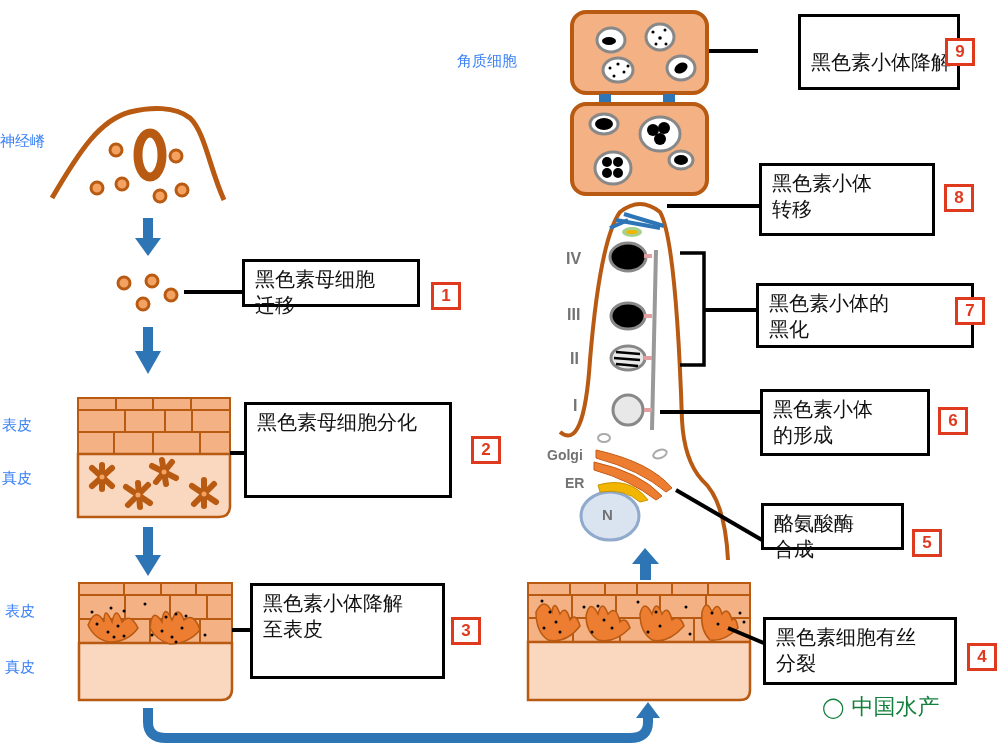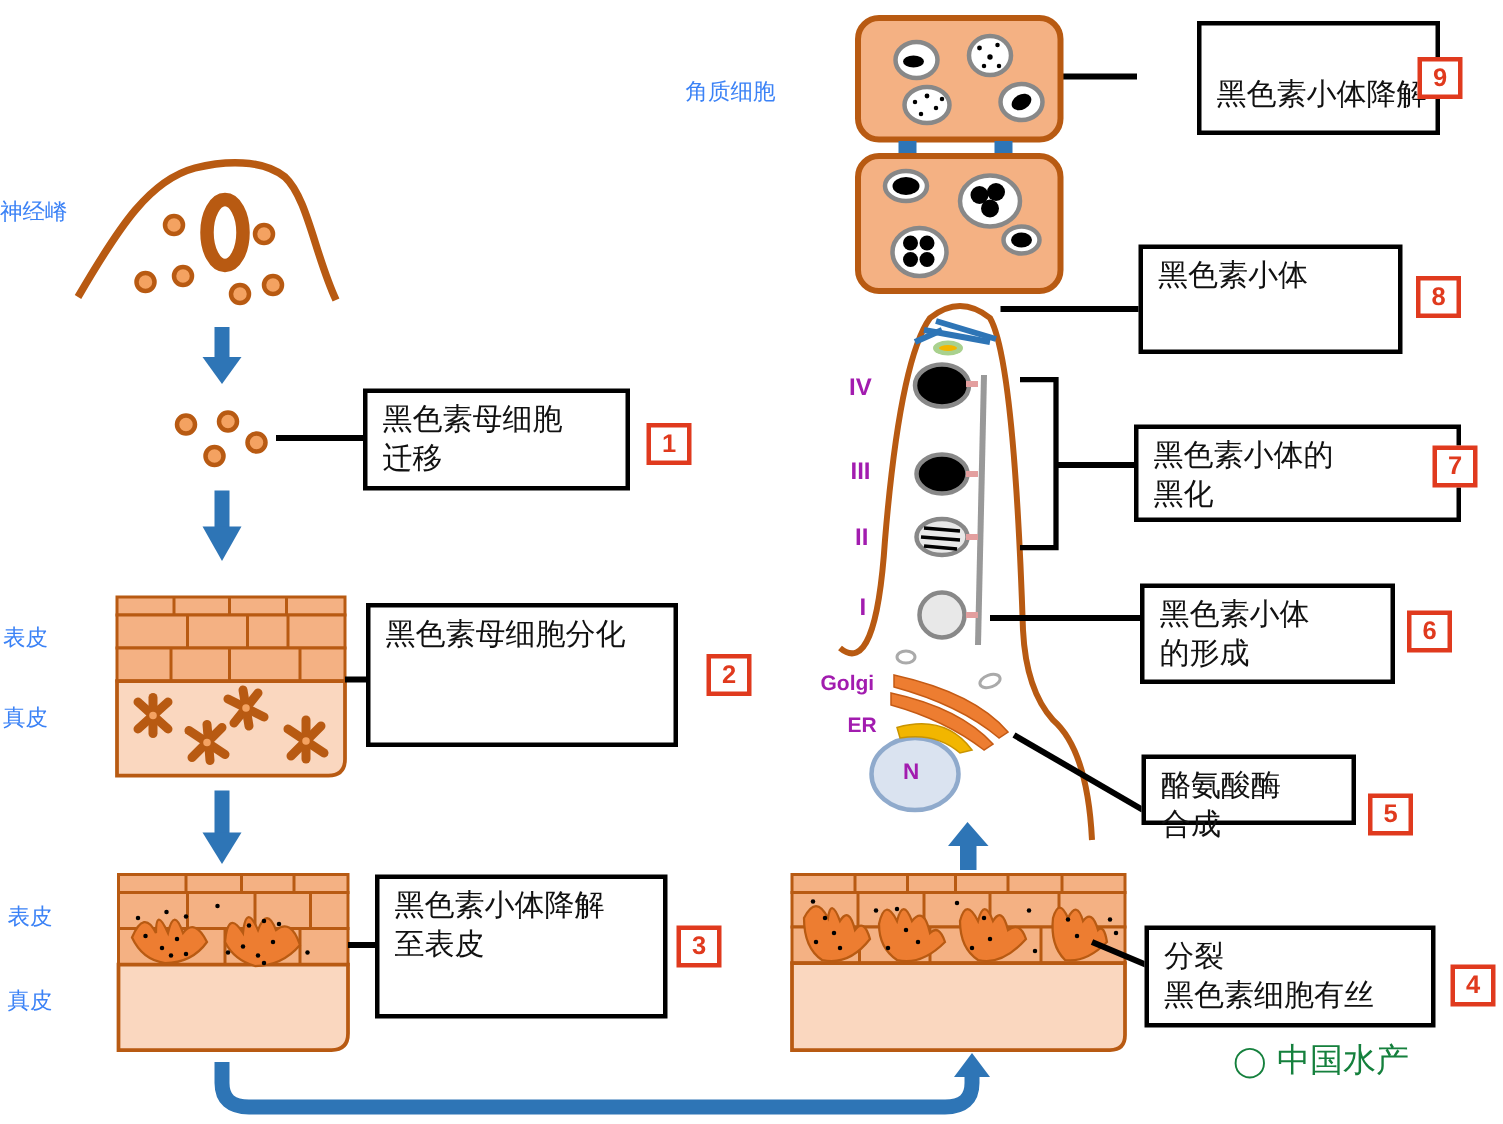--- a/index.html
+++ b/index.html
@@ -1,20 +1,20 @@
 <!DOCTYPE html>
 <html><head>
 <meta charset="utf-8">
 <style>
   html, body { margin:0; padding:0; background:#ffffff; }
   body { width:1002px; height:749px; position:relative; overflow:hidden;
          font-family: "DejaVu Sans", "Liberation Sans", sans-serif; color:#111; }
   #stage { position:absolute; left:0; top:0; width:1002px; height:749px; }
   .lbl { position:absolute; font-size:15px; line-height:22px; color:#3b82f6; white-space:nowrap; }
-  .stage-lbl { position:absolute; font-family:"Liberation Sans", sans-serif; font-weight:bold; font-size:16px; color:#a21caf; }
+  .stage-lbl { position:absolute; font-family:"Liberation Sans", sans-serif; font-weight:bold; font-size:16px; color:#737373; }
   .box { position:absolute; border:3px solid #000; background:#fff; box-sizing:border-box;
          font-size:20px; line-height:26px; padding:4px 10px; color:#111; }
   .box span { display:block; white-space:nowrap; }
   .badge { position:absolute; width:30px; height:28px; border:3px solid #e03a1e; box-sizing:border-box;
            background:#fff; color:#e03a1e; font-family:"Liberation Sans", sans-serif; font-weight:bold;
            font-size:17px; line-height:22px; text-align:center; }
   .watermark { position:absolute; font-size:22px; color:#15803d; white-space:nowrap; }
 </style>
 </head>
 <body>
@@ -316,40 +316,40 @@
 <div class="lbl" style="left:5px;top:656px">真皮</div>
 
 <div class="stage-lbl" style="left:566px;top:250px">IV</div>
 <div class="stage-lbl" style="left:567px;top:306px">III</div>
 <div class="stage-lbl" style="left:570px;top:350px">II</div>
 <div class="stage-lbl" style="left:573px;top:397px">I</div>
 <div class="stage-lbl" style="left:547px;top:447px;font-size:14px">Golgi</div>
 <div class="stage-lbl" style="left:565px;top:475px;font-size:14px">ER</div>
 <div class="stage-lbl" style="left:602px;top:506px;font-size:15px">N</div>
 
-<div class="box" style="left:242px;top:259px;width:178px;height:68px">
+<div class="box" style="left:242px;top:259px;width:178px;height:48px">
   <span>黑色素母细胞</span>
   <span>迁移</span>
 </div>
 <div class="badge" style="left:431px;top:282px">1</div>
 
 <div class="box" style="left:244px;top:402px;width:208px;height:96px">
   <span>黑色素母细胞分化</span>
 </div>
 <div class="badge" style="left:471px;top:436px">2</div>
 
 <div class="box" style="left:250px;top:583px;width:195px;height:96px">
   <span>黑色素小体降解</span>
   <span>至表皮</span>
 </div>
 <div class="badge" style="left:451px;top:617px">3</div>
 
 <div class="box" style="left:763px;top:617px;width:194px;height:68px">
+  <span>黑色素细胞有丝</span>
   <span>分裂</span>
-  <span>黑色素细胞有丝</span>
 </div>
 <div class="badge" style="left:967px;top:643px">4</div>
 
 <div class="box" style="left:761px;top:503px;width:143px;height:47px">
   <span>酪氨酸酶</span>
   <span>合成</span>
 </div>
 <div class="badge" style="left:912px;top:529px">5</div>
 
 <div class="box" style="left:760px;top:389px;width:170px;height:67px">
@@ -359,20 +359,21 @@
 <div class="badge" style="left:938px;top:407px">6</div>
 
 <div class="box" style="left:756px;top:283px;width:218px;height:65px">
   <span>黑色素小体的</span>
   <span>黑化</span>
 </div>
 <div class="badge" style="left:955px;top:297px">7</div>
 
 <div class="box" style="left:759px;top:163px;width:176px;height:73px">
   <span>黑色素小体</span>
+  <span>转移</span>
 </div>
 <div class="badge" style="left:944px;top:184px">8</div>
 
 <div class="box" style="left:798px;top:14px;width:162px;height:76px;padding-top:32px">
   <span>黑色素小体降解</span>
 </div>
 <div class="badge" style="left:945px;top:38px">9</div>
 
 <div class="watermark" style="left:822px;top:692px">
   <span style="font-size:20px">◯</span>

